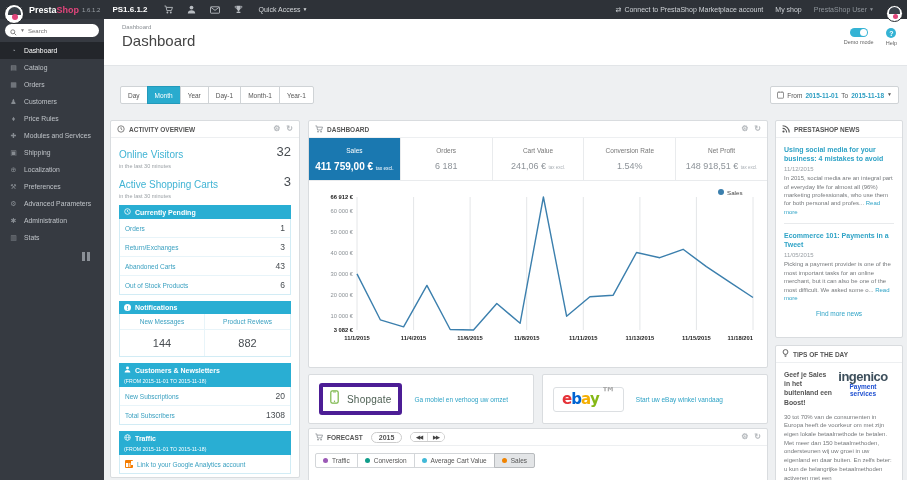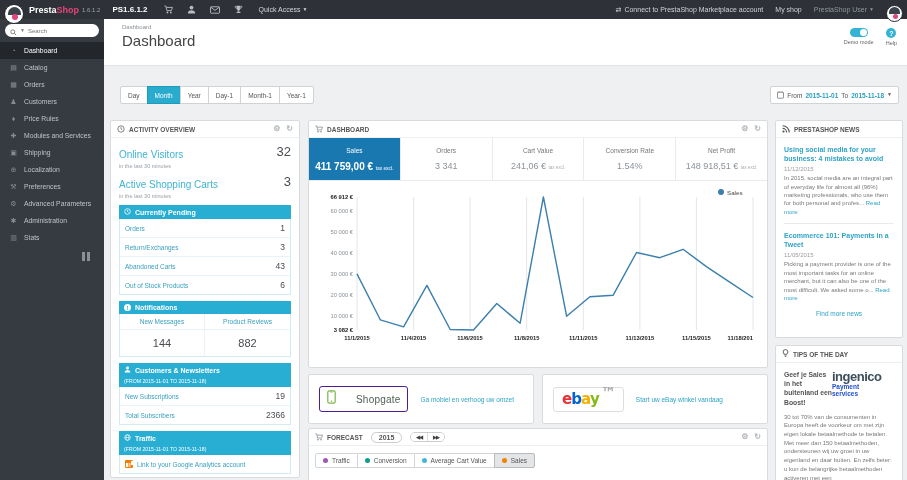--- a/index.html
+++ b/index.html
@@ -84,21 +84,21 @@
   .kpi .k-l{font-size:6.5px;color:#777}
   .kpi .k-v{font-size:9px;color:#8d9399;white-space:nowrap}
   .kpi .sfx{font-size:4.5px;color:#a8aeb4}
   .kpi.active{background:#1a78b0}
   .kpi.active .k-l{color:#fff}
   .kpi.active .k-v{color:#fff;font-size:10px;font-weight:bold}
   .kpi.active .sfx{color:#cfe4f2}
   #chart-wrap{margin:4px 6px 0}
   
   .mod-tile{position:absolute;background:#fff;border:1px solid #d9dcdf;border-radius:2px;display:flex;align-items:center;padding:0 10px;gap:12px}
-  .sg-logo{border:1px solid #4c1d95;border-radius:3px;padding:3px 7px;display:flex;align-items:center;gap:20px}
+  .sg-logo{border:4px solid #4c1d95;border-radius:3px;padding:3px 7px;display:flex;align-items:center;gap:8px}
   .sg-name{font-size:10px;color:#4d5f53;letter-spacing:.2px}
   .mod-link{font-size:6.5px;color:#2fa3c6;cursor:pointer}
   .ebay-logo{border:1px solid #dcdfe2;border-radius:3px;padding:2px 8px 3px;display:flex;align-items:baseline}
   .ebay-logo span{font-size:15px;font-weight:bold;letter-spacing:-1px;font-family:"DejaVu Sans",sans-serif}
   .ebay-tm{font-size:5px;color:#aaa;margin-left:2px;position:relative;top:-6px}
   
   .year-chip{border:1px solid #ccc;border-radius:8px;padding:1px 7px;font-size:7px;font-weight:bold;color:#555;background:#fff;margin-left:4px}
   .skip-group{display:flex;margin-left:4px;border:1px solid #ccc;border-radius:8px;overflow:hidden}
   .skip-btn{padding:1px 5px;font-size:5px;color:#444;background:#fff;cursor:pointer;letter-spacing:-1px}
   .skip-btn.first{border-right:1px solid #ddd}
@@ -110,21 +110,21 @@
   .dot{width:5px;height:5px;border-radius:50%;flex:0 0 auto}
   
   #news-body{padding:7px 8px}
   .art-title{font-size:7px;font-weight:bold;color:#2fa3c6;line-height:1.3;cursor:pointer}
   .art-date{font-size:6px;color:#9aa0a5;margin:3px 0 2px}
   .art-body{font-size:6px;color:#76797c;line-height:1.4}
   .read-more{color:#2fa3c6;cursor:pointer}
   .art-divider{border-top:1px solid #e8eaec;margin:7px 0}
   .find-more{display:block;text-align:center;font-size:6.5px;color:#2fa3c6;margin-top:8px;cursor:pointer}
   #tips-body{padding:7px 8px}
-  .tips-logo{float:right;width:62px;text-align:left;line-height:1}
+  .tips-logo{float:right;width:62px;text-align:center;line-height:1}
   .ingenico{font-size:13px;font-weight:bold;color:#3d4f5c;letter-spacing:-.5px}
   .pay{font-size:6.5px;font-weight:bold;color:#1e4fd0;line-height:1.15}
   .tips-head{font-size:6.8px;font-weight:bold;color:#555;width:52px;line-height:1.35;margin-bottom:6px}
   .tips-body-txt{font-size:6px;color:#76797c;line-height:1.45;clear:left}
 </style>
 </head>
 <body>
 
 <div id="topbar">
   <div class="logo">
@@ -347,25 +347,25 @@
           <span><svg width="7" height="7" viewBox="0 0 9 9">
               <circle cx="4.5" cy="2.6" r="1.9" fill="#fff"></circle>
               <path d="M0.8 8.4c0-2 1.6-3.2 3.7-3.2s3.7 1.2 3.7 3.2z" fill="#fff"></path>
             </svg></span>
           <span>Customers &amp; Newsletters</span>
           <span class="act-sec-sub">(FROM 2015-11-01 TO 2015-11-18)</span>
         </div>
       <div class="act-rows">
         <div class="act-row">
             <span class="lbl">New Subscriptions</span>
-            <span class="val">19</span>
+            <span class="val">20</span>
           </div>
         <div class="act-row">
             <span class="lbl">Total Subscribers</span>
-            <span class="val">2366</span>
+            <span class="val">1308</span>
           </div>
       </div>
     </div>
 
     <div class="act-sec">
       <div class="act-sec-hd">
           <span><svg width="7" height="7" viewBox="0 0 8 8">
               <circle cx="4" cy="4" r="3.2" fill="none" stroke="#fff" stroke-width="0.8"></circle>
               <ellipse cx="4" cy="4" rx="1.4" ry="3.2" fill="none" stroke="#fff" stroke-width="0.6"></ellipse>
               <path d="M0.8 4h6.4" stroke="#fff" stroke-width="0.6"></path>
@@ -394,21 +394,21 @@
         <span>↻</span>
       </span>
   </div>
   <div class="kpi-row">
     <div class="kpi active">
         <span class="k-l">Sales</span>
         <span class="k-v"><span>411 759,00 €</span> <span class="sfx">tax excl.</span></span>
       </div>
     <div class="kpi">
         <span class="k-l">Orders</span>
-        <span class="k-v"><span>3 341</span></span>
+        <span class="k-v"><span>6 181</span></span>
       </div>
     <div class="kpi">
         <span class="k-l">Cart Value</span>
         <span class="k-v"><span>241,06 €</span> <span class="sfx">tax excl.</span></span>
       </div>
     <div class="kpi">
         <span class="k-l">Conversion Rate</span>
         <span class="k-v"><span>1.54%</span></span>
       </div>
     <div class="kpi">

